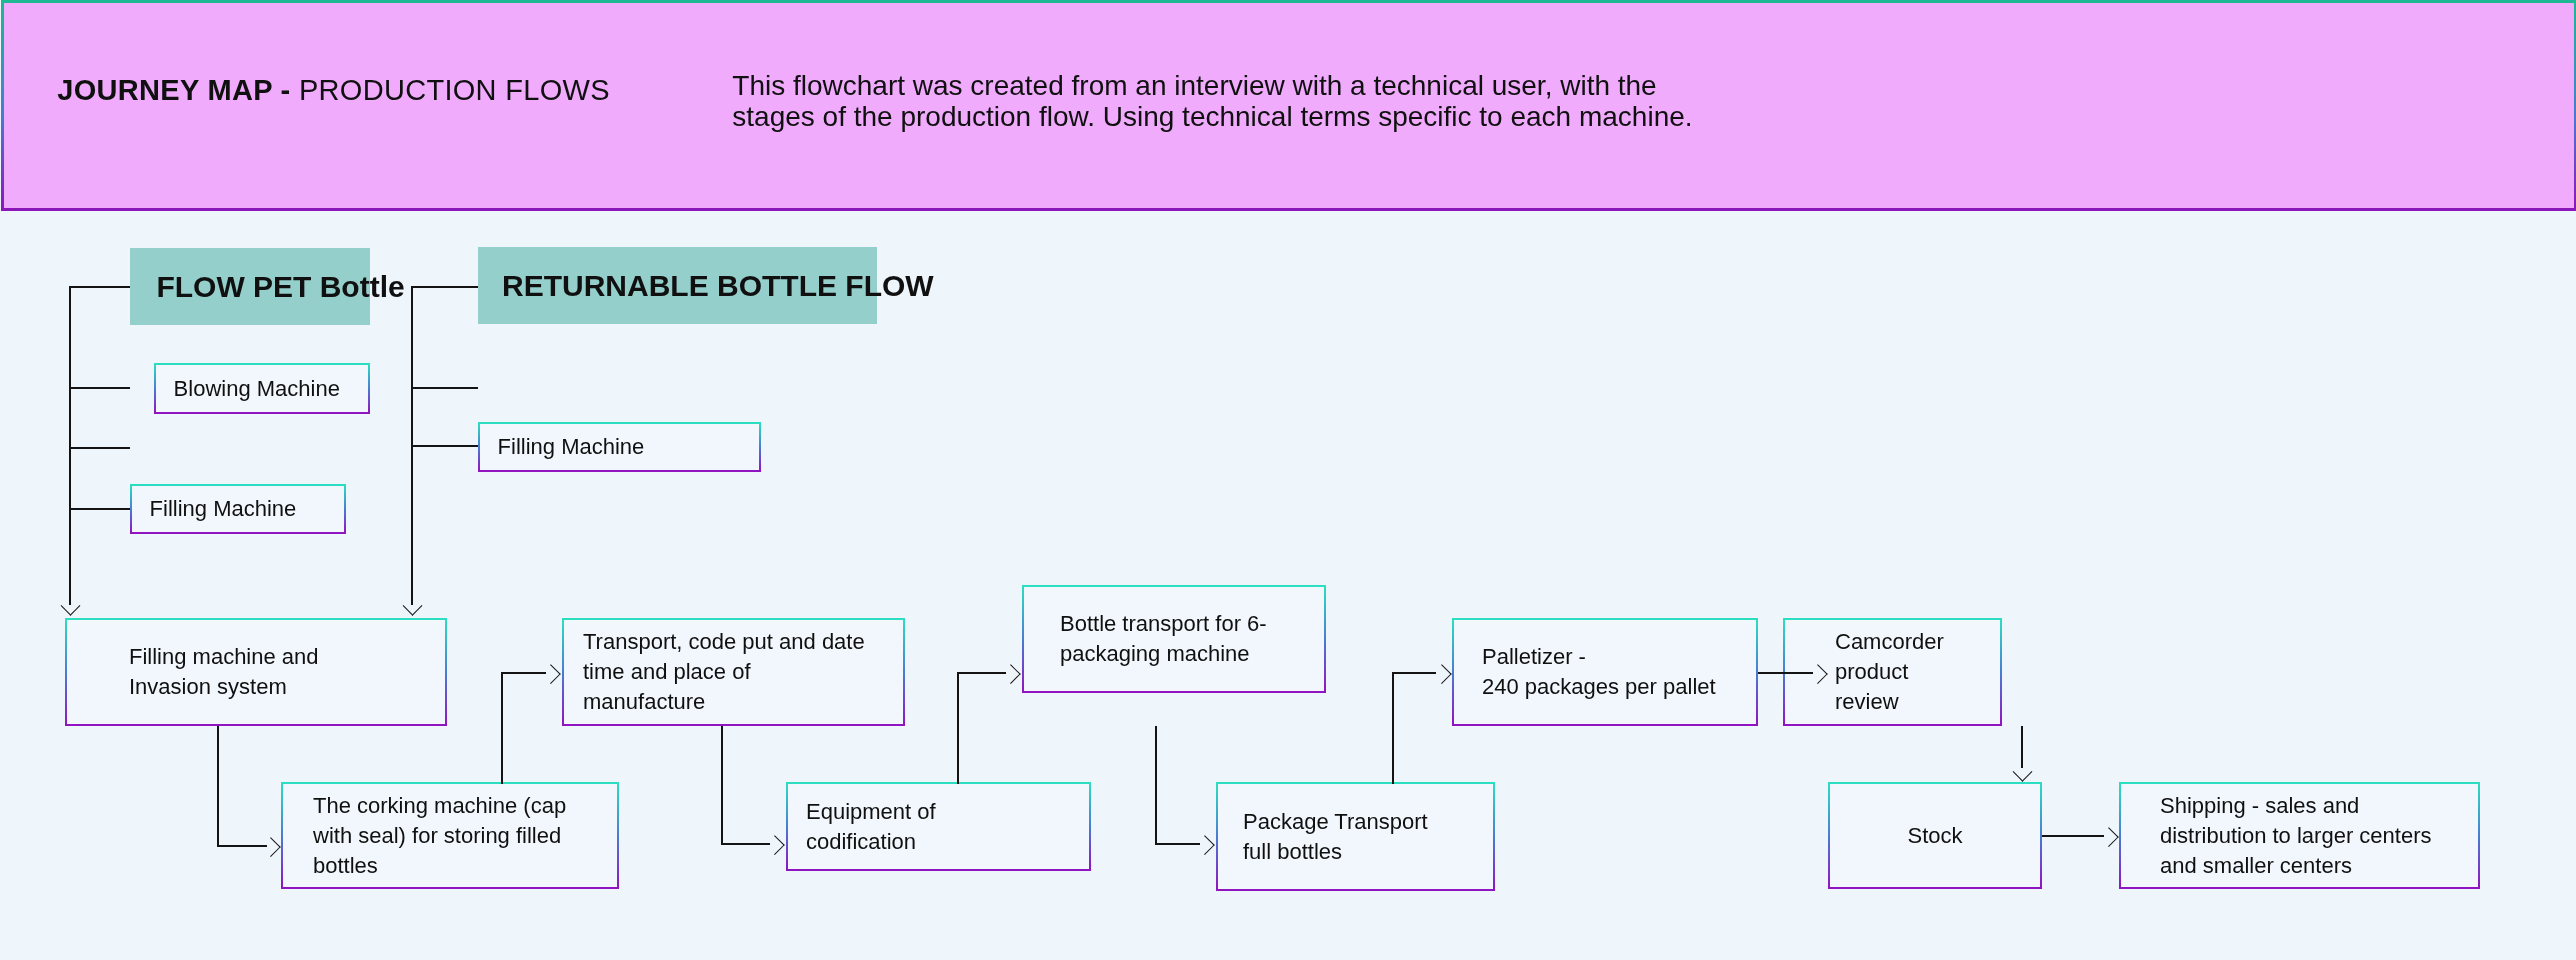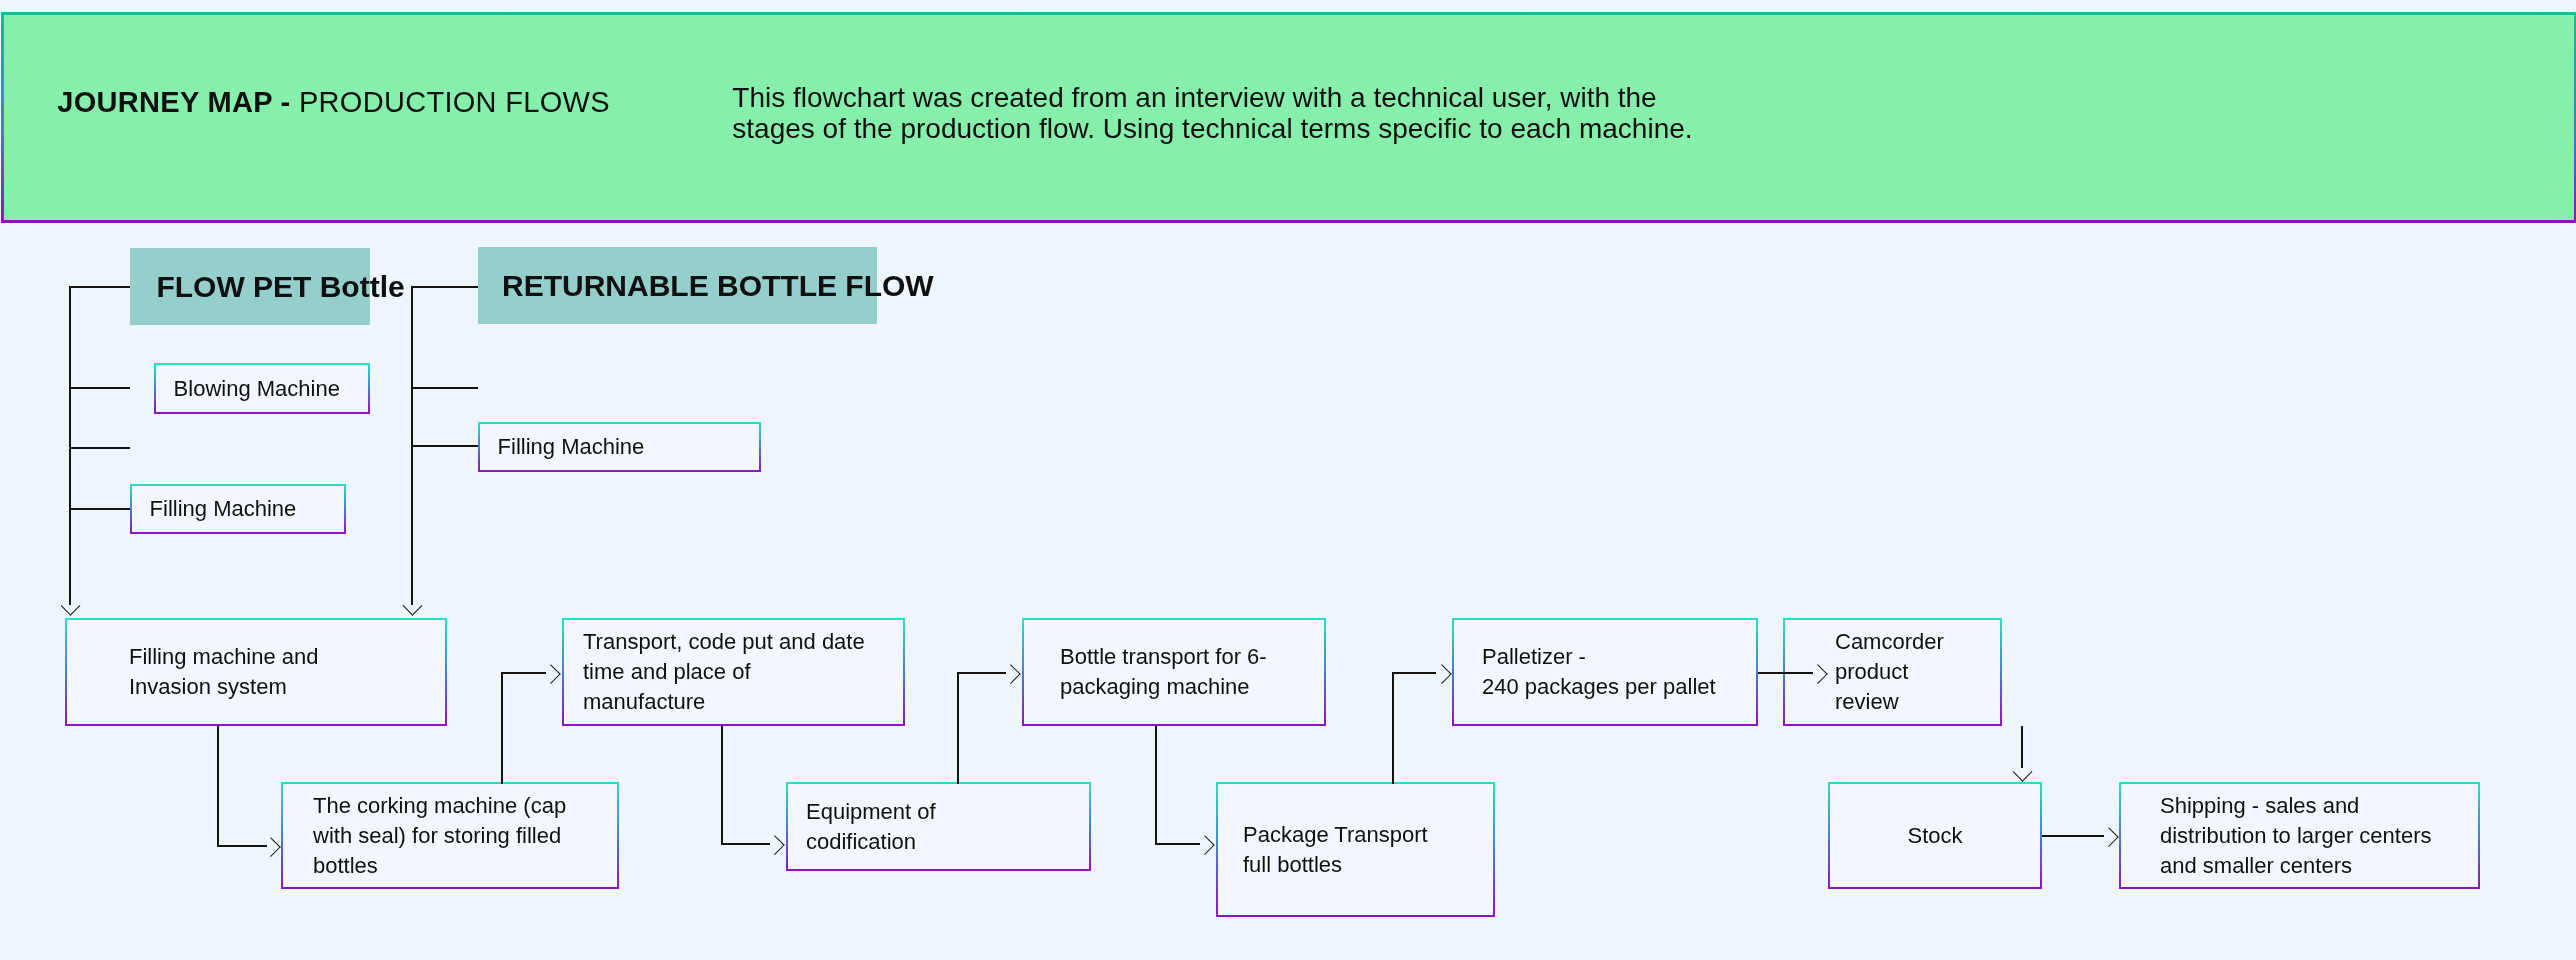--- a/index.html
+++ b/index.html
@@ -4,22 +4,22 @@
 <style>
   html,body { margin:0; padding:0; background:#eef5fb; }
   .canvas {
     position:relative; width:2576px; height:960px;
     background:#eef5fb; overflow:hidden;
     font-family:"Liberation Sans", sans-serif; color:#101010;
   }
 
   
   .hdr-band {
-    position:absolute; left:1.3px; top:12px; width:2570px; height:205px;
-    background:#86efac;
+    position:absolute; left:1.3px; top:0; width:2570px; height:205px;
+    background:#f0abfc;
     border:3.1px solid;
     border-image:linear-gradient(to bottom,#1db894 0%,#4b79d1 55%,#8c16b9 100%) 1;
   }
   .hdr-title {
     position:absolute; left:53px; top:70px;
     font-size:29px; line-height:35px; letter-spacing:0.3px; white-space:pre;
   }
   .hdr-title .tb { font-weight:700; }
   .hdr-title .tr { font-weight:400; }
   .hdr-desc {
@@ -46,27 +46,27 @@
   #pet-step-0   { left:130px;  top:363px;  width:216px; height:51px;  padding-left:17.6px;margin-left:24px; }
   #pet-step-1   { left:130px;  top:423px;  width:216px; height:50px;  padding-left:17.6px; }
   #pet-step-2   { left:130px;  top:484px;  width:216px; height:50px;  padding-left:17.6px; }
 
   #ret-header   { left:478px;  top:247px;  width:399px; height:77px; padding-left:24px; }
   #ret-step-0   { left:478px;  top:363px;  width:283px; height:51px;  padding-left:17.6px; }
   #ret-step-1   { left:478px;  top:422px;  width:283px; height:50px;  padding-left:17.6px; }
 
   #n-filling    { left:65px;  top:618px;  width:382px; height:108px; padding-left:62px; }
   #n-transport  { left:562px;  top:618px;  width:343px; height:108px; padding-left:19px; }
-  #n-bottle6    { left:1022px; top:618px;  width:304px; height:108px; padding-left:36px; }
+  #n-bottle6    { left:1022px; top:585px;  width:304px; height:108px; padding-left:36px; }
   #n-palletizer { left:1452px; top:618px;  width:306px; height:108px; padding-left:28px; }
   #n-camcorder  { left:1783px; top:618px;  width:219px; height:108px; padding-left:50px; }
 
   #n-corking    { left:281px;  top:782px; width:338px; height:107px; padding-left:30px; }
   #n-equipment  { left:786px; top:782px; width:305px; height:89px; padding-left:18px; }
-  #n-package    { left:1216px; top:782px; width:279px; height:135px; padding-left:25px; }
+  #n-package    { left:1216px; top:782px; width:279px; height:109px; padding-left:25px; }
   #n-stock      { left:1828px; top:782px; width:214px; height:107px; }
   #n-shipping   { left:2119px; top:782px; width:361px; height:107px; padding-left:39px; }
 
   
   .line { position:absolute; background:#141414; }
   .h { height:1.9px; }
   .v { width:1.9px; }
   .chev {
     position:absolute; width:12.6px; height:12.6px;
     border-top:1.9px solid #141414; border-right:1.9px solid #141414;

